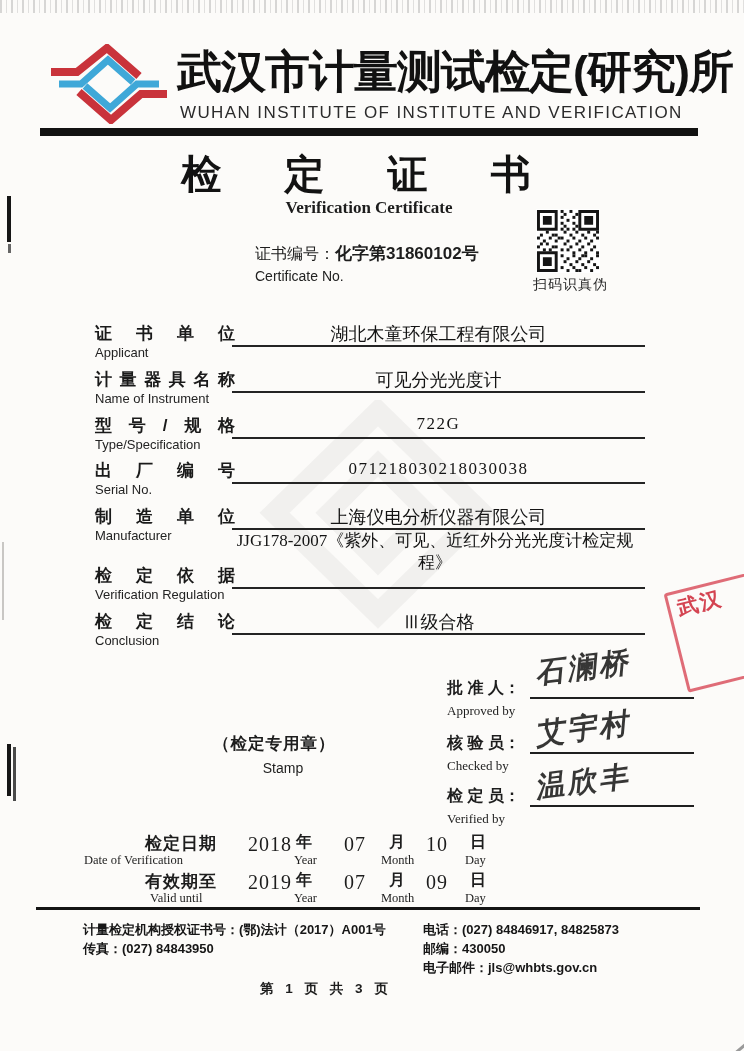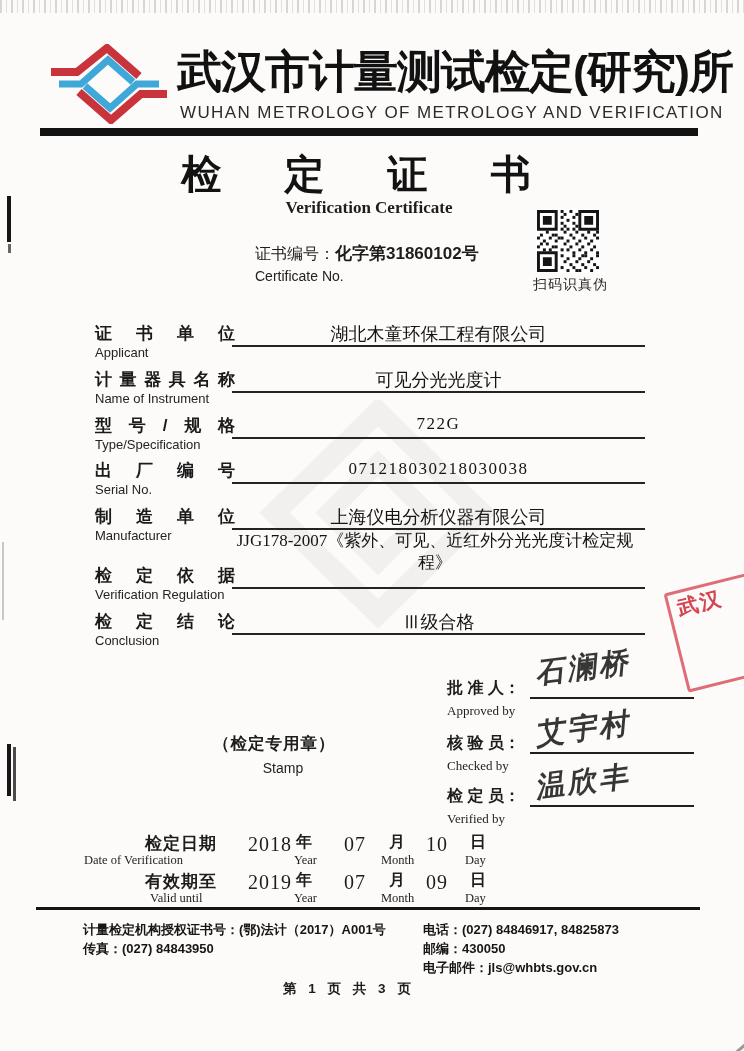--- a/index.html
+++ b/index.html
@@ -63,21 +63,21 @@
   .d-label{position:absolute;left:145px;top:0;font-size:17px;font-weight:700;letter-spacing:1px;white-space:nowrap;}
   .d-label-en{position:absolute;top:21px;font-size:12.5px;font-family:"Liberation Serif","DejaVu Serif",serif;white-space:nowrap;}
   .d-num{position:absolute;top:1px;font-size:20px;font-family:"Liberation Serif","DejaVu Serif",serif;letter-spacing:1px;}
   .d-unit{position:absolute;top:0;font-size:16px;font-weight:700;}
   .d-unit-en{position:absolute;top:21px;font-size:12.5px;font-family:"Liberation Serif","DejaVu Serif",serif;}
 
   .footer-rule{left:36px;top:907px;width:664px;height:3px;background:#141414;}
   .fl{font-size:13px;font-weight:700;line-height:19px;white-space:nowrap;color:#161616;}
   .f-left{left:83px;top:920px;}
   .f-right{left:423px;top:920px;}
-  .page-info{left:0;top:980px;width:652px;text-align:center;font-size:13.5px;font-weight:700;letter-spacing:4px;margin-left:23px;}
+  .page-info{left:0;top:980px;width:652px;text-align:center;font-size:13.5px;font-weight:700;letter-spacing:4px;}
 
   
   .watermark{left:258px;top:400px;opacity:.09;}
   .corner-line{right:-6px;bottom:-8px;width:40px;height:3px;background:#9a9a9a;transform:rotate(-40deg);}
 </style>
 </head>
 <body>
 
 <div class="page">
 
@@ -98,21 +98,21 @@
 
   <div class="abs logo">
     <svg width="118" height="80" viewBox="0 0 116 80" fill="none">
       <path d="M0,28 H26 L56,4 88,32" stroke="#c9333b" stroke-width="8"></path>
       <path d="M8,40 H30 L57,16 82,38" stroke="#3fa8d8" stroke-width="7"></path>
       <path d="M116,50 H90 L60,76 28,48" stroke="#c9333b" stroke-width="8"></path>
       <path d="M108,40 H86 L59,64 34,42" stroke="#3fa8d8" stroke-width="7"></path>
     </svg>
   </div>
   <div class="abs inst-cn">武汉市计量测试检定(研究)所</div>
-  <div class="abs inst-en">WUHAN METROLOGY OF METROLOGY AND VERIFICATION</div>
+  <div class="abs inst-en">WUHAN INSTITUTE OF INSTITUTE AND VERIFICATION</div>
   <div class="abs header-rule"></div>
 
   <div class="abs doc-title">检 定 证 书</div>
   <div class="abs doc-subtitle serif">Verification Certificate</div>
 
   <div class="abs certno">
     <span>证书编号：</span><span class="val">化字第31860102号</span>
   </div>
   <div class="abs certno-en">Certificate No.</div>
 

